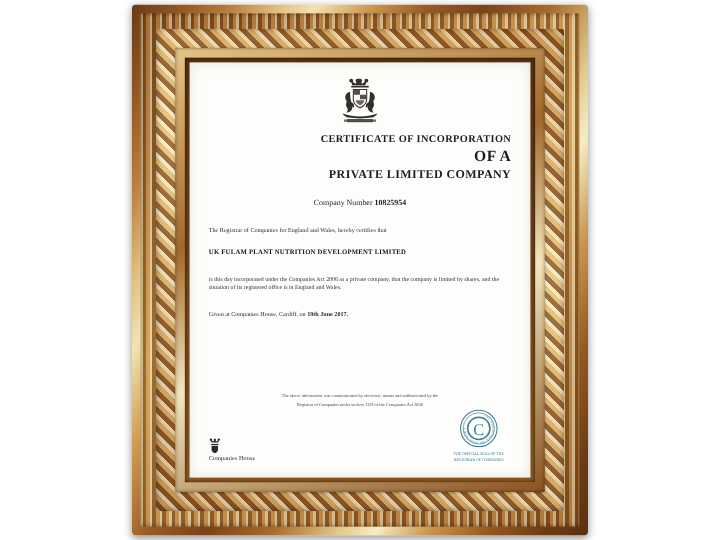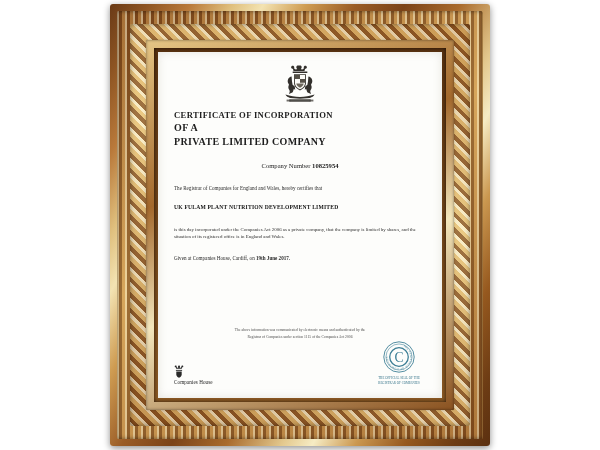--- a/index.html
+++ b/index.html
@@ -114,29 +114,29 @@
 
   
   .crest {
     display: block;
     margin: 2px auto 6px auto;
     width: 46px;
     height: 40px;
   }
 
   .cert-title {
-    text-align: left;
+    text-align: right;
     font-weight: bold;
     font-size: 8.6px;
     letter-spacing: 0.35px;
     line-height: 1.32;
     color: #1d1d1d;
     margin-top: 2px;
   }
-  .cert-title .l2 { font-size: 10px; }
+  .cert-title .l2 { font-size: 13px; }
   .cert-title .l3 { font-size: 10px; }
 
   .company-number {
     text-align: center;
     font-size: 6.6px;
     margin-top: 14px;
     color: #1d1d1d;
   }
   .company-number b { font-weight: bold; }
 

